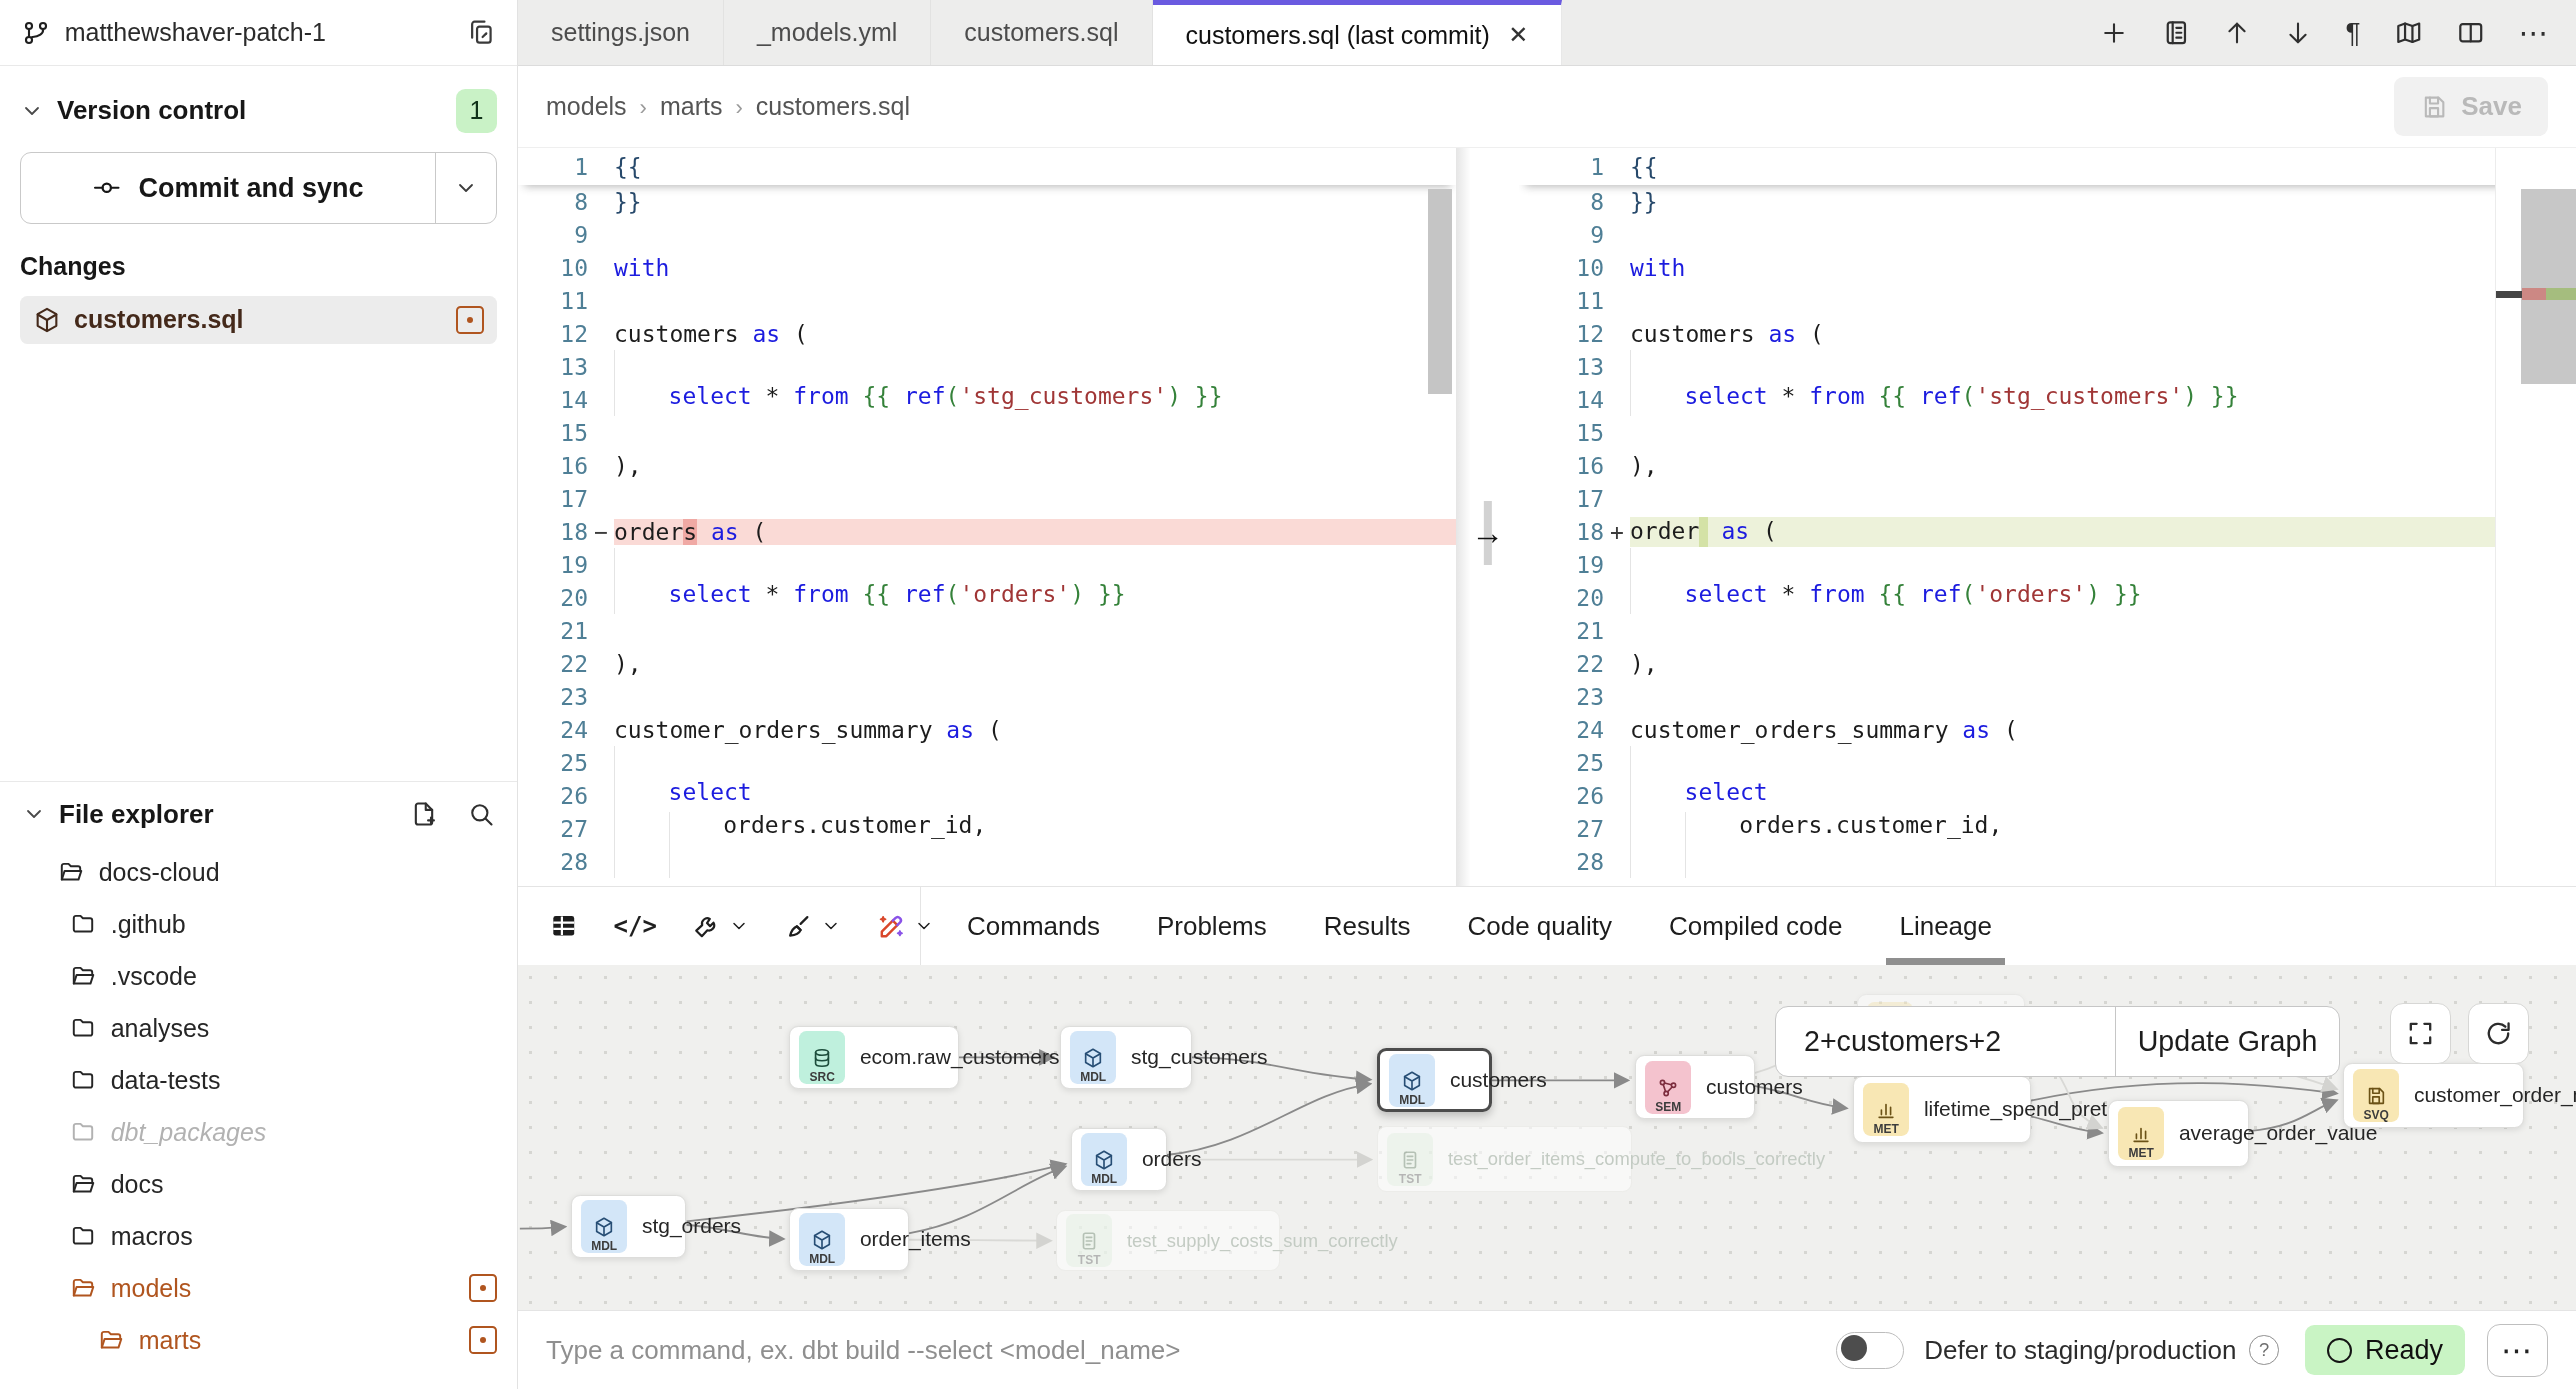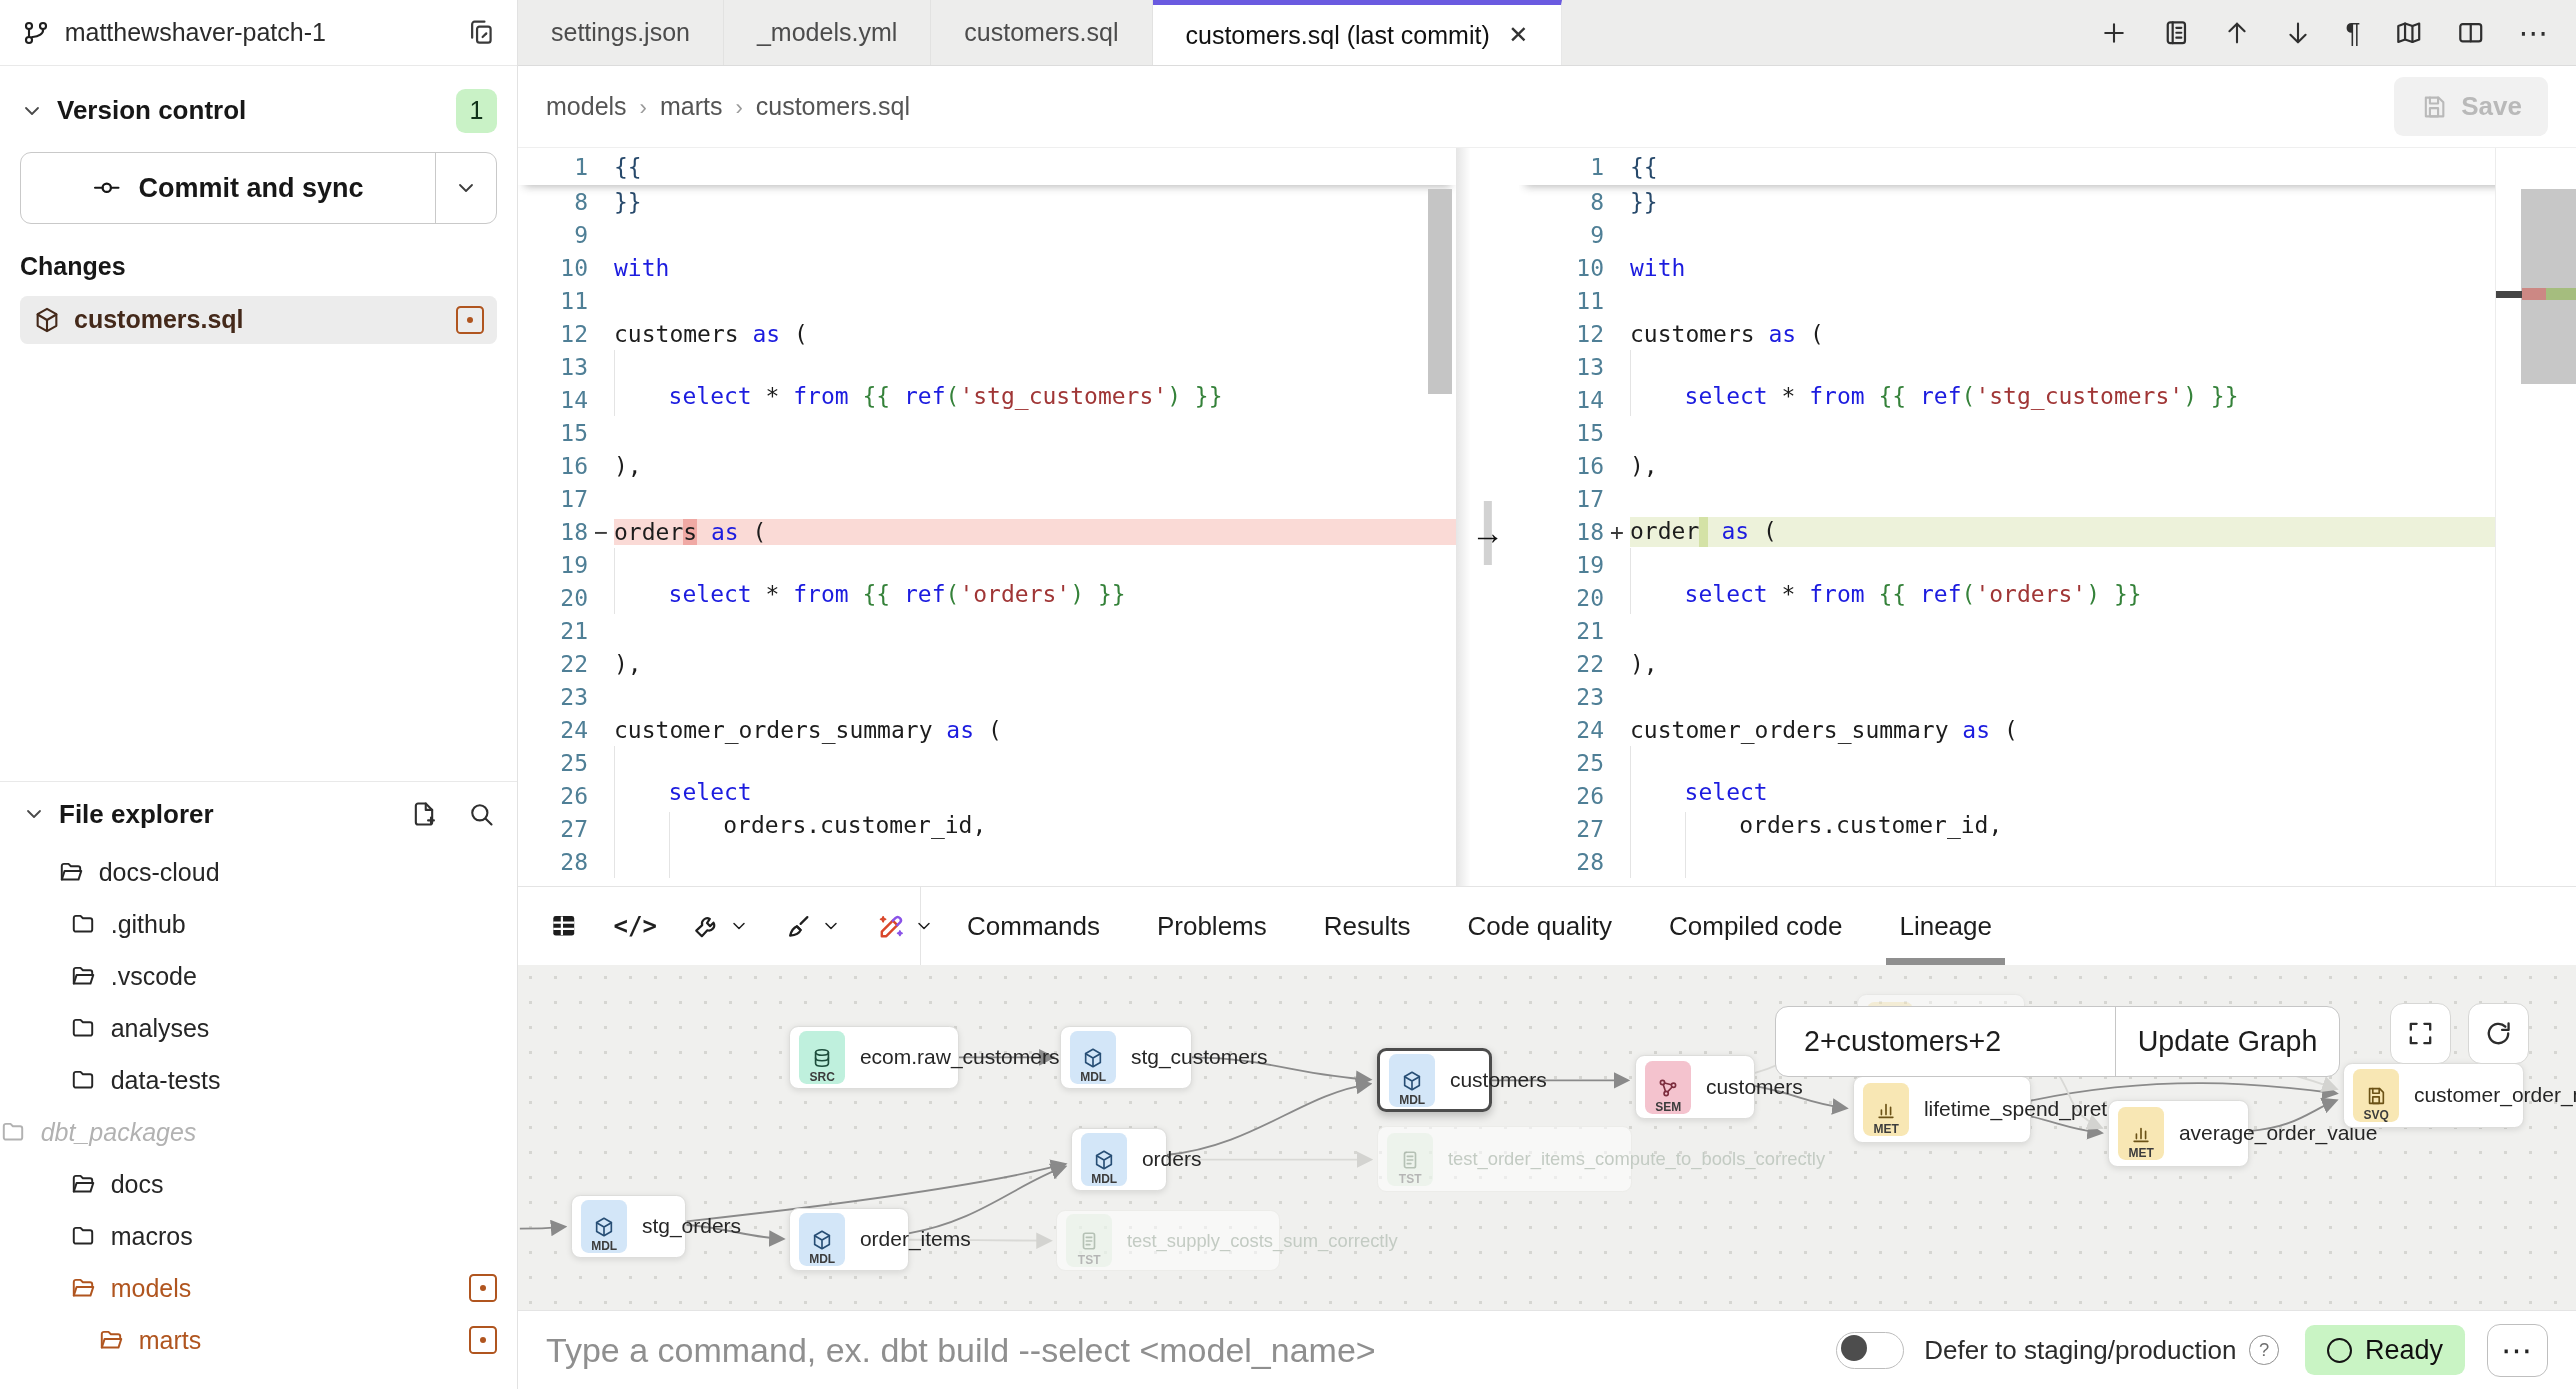--- a/index.html
+++ b/index.html
@@ -111,21 +111,21 @@
   .ic-SVQ { background:#f8e7b4; color:#6b5216; }
   .ic-TST { background:#d9ecd9; color:#3c5c3c; }
   .lsearch { position:absolute; left:1257px; top:41px; width:565px; height:71px; background:#fff; border:1.8px solid #c6c6c6; border-radius:13px; display:flex; z-index:5; overflow:hidden; }
   .lsearch .sval { flex:1; display:flex; align-items:center; padding-left:28px; font-size:28.6px; color:#1d1d1d; }
   .lsearch .sbtn { width:224px; border-left:1.8px solid #c6c6c6; display:flex; align-items:center; justify-content:center; font-size:28.6px; color:#1d1d1d; }
   .lbtn { position:absolute; top:38px; width:61px; height:61px; background:#fff; border:1.8px solid #d7d7d5; border-radius:13px; display:flex; align-items:center; justify-content:center; color:#2c2c2c; z-index:5; }
   .lbtn.fs { left:1872px; } .lbtn.rf { left:1950px; }
 
   
   .statusbar { height:79px; flex:none; border-top:0.9px solid #e4e4e4; display:flex; align-items:center; padding:0 28px; background:#fff; }
-  .cmd-placeholder { font-size:34px; color:#8f8f8f; flex:1; }
+  .cmd-placeholder { font-size:26px; color:#8f8f8f; flex:1; }
   .toggle { width:68px; height:37px; border:1.8px solid #bdbdbd; border-radius:20px; position:relative; background:#fff; flex:none; }
   .toggle .knob { position:absolute; left:3.7px; top:2.8px; width:26px; height:26px; border-radius:50%; background:#4d4d4d; }
   .defer-label { font-size:26px; color:#2c2c2c; margin:0 13px 0 20px; }
   .help { width:29.5px; height:29.5px; border:1.8px solid #8f8f8f; border-radius:50%; color:#6f6f6f; font-size:18.4px; display:flex; align-items:center; justify-content:center; flex:none; }
   .ready { margin-left:26px; height:50px; padding:0 22px; border-radius:9.2px; background:#c9f4c4; display:flex; align-items:center; gap:13px; font-size:27px; color:#101010; flex:none; }
   .ready .rc { width:25px; height:25px; border:2.8px solid #151515; border-radius:50%; }
   .morebtn { margin-left:22px; width:61px; height:53px; border:1.8px solid #bfbfbf; border-radius:13px; display:flex; align-items:center; justify-content:center; font-size:31px; color:#222; letter-spacing:1.8px; flex:none; }
 </style>
 </head>
 <body>
@@ -257,21 +257,21 @@
   </div>
         <div class="fe-item" style="padding-left:70px">
     <span class="ficon">
             <svg width="26" height="26" viewBox="0 0 24 24" fill="none" stroke="currentColor" stroke-width="1.8" stroke-linecap="round" stroke-linejoin="round">
               <path d="M3.5 6.5c0-1.1.9-2 2-2h4.2l2.2 2.2h6.6c1.1 0 2 .9 2 2V17c0 1.1-.9 2-2 2h-13c-1.1 0-2-.9-2-2z"></path>
             </svg>
           </span>
     <span>data-tests</span>
 
   </div>
-        <div class="fe-item disabled" style="">
+        <div class="fe-item disabled" style="padding-left:70px">
     <span class="ficon">
             <svg width="26" height="26" viewBox="0 0 24 24" fill="none" stroke="currentColor" stroke-width="1.8" stroke-linecap="round" stroke-linejoin="round">
               <path d="M3.5 6.5c0-1.1.9-2 2-2h4.2l2.2 2.2h6.6c1.1 0 2 .9 2 2V17c0 1.1-.9 2-2 2h-13c-1.1 0-2-.9-2-2z"></path>
             </svg>
           </span>
     <span>dbt_packages</span>
 
   </div>
         <div class="fe-item" style="padding-left:70px">
     <span class="ficon">

